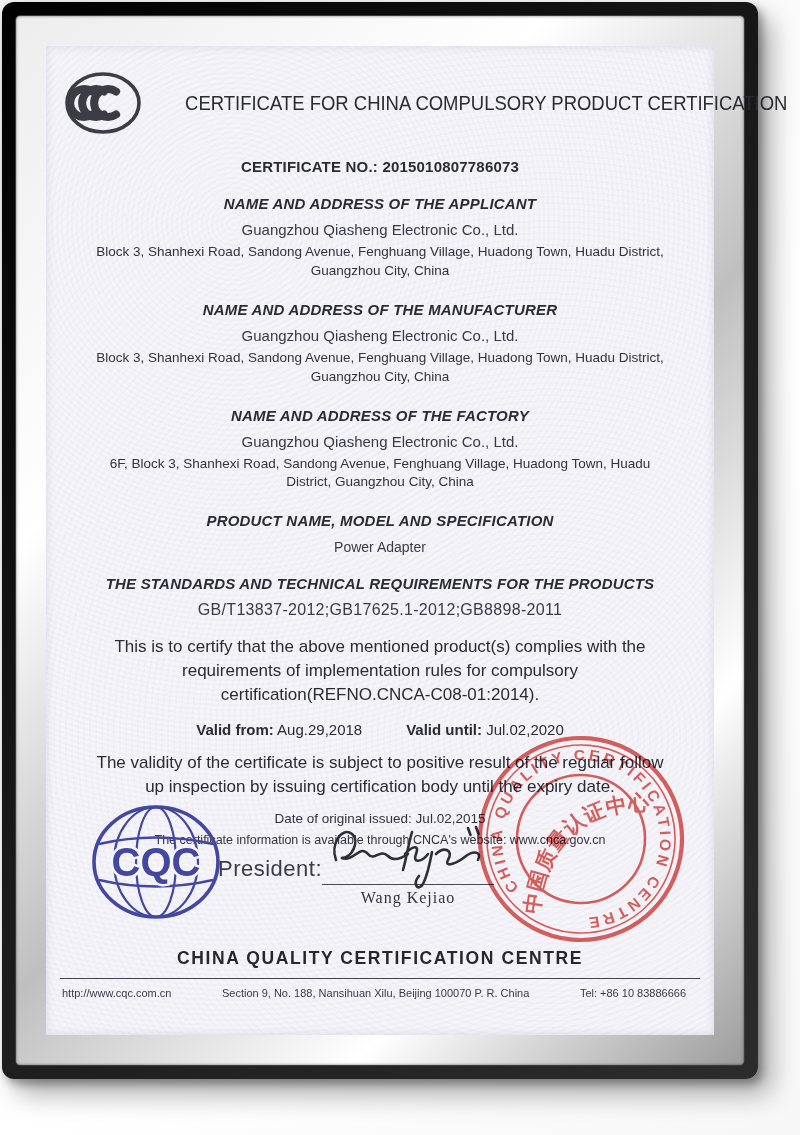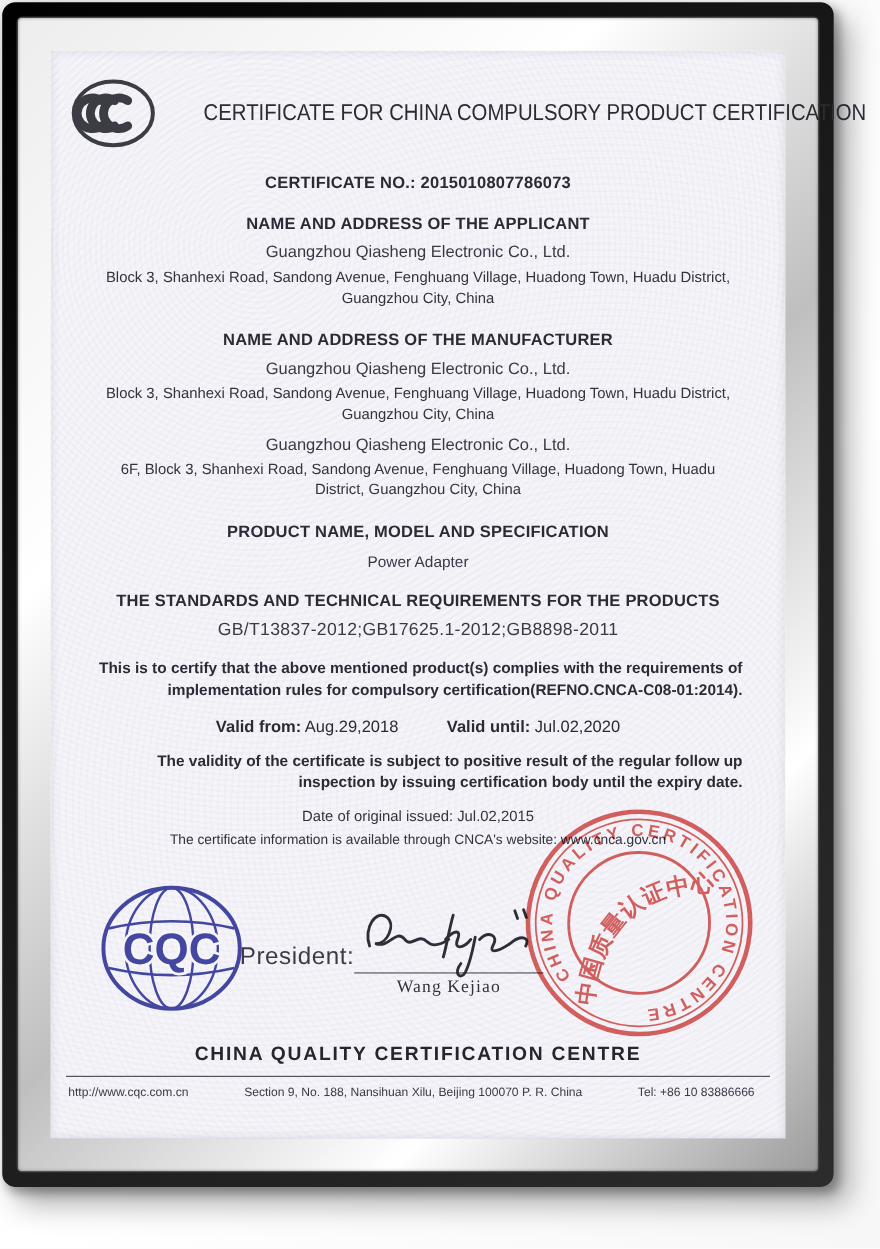--- a/index.html
+++ b/index.html
@@ -42,27 +42,27 @@
   
   .header { display:flex; align-items:center; padding:24px 8px 0 16px; }
   .ccc-logo { flex:0 0 82px; height:66px; }
   .title {
     flex:1; font-size:21px; color:#2b2b33; letter-spacing:0;
     transform:scaleX(0.88); transform-origin:center;
     white-space:nowrap;
   }
   .cert-no { margin-top:22px; font-size:15px; font-weight:bold; letter-spacing:0.2px; }
   
-  .sec-heading { margin-top:20px; font-size:15px; font-weight:bold; letter-spacing:0.2px; }
+  .sec-heading { margin-top:20px; font-size:15px; font-weight:bold; letter-spacing:0.2px;font-style:italic; }
   .sec-name { margin-top:9px; font-size:15px; color:#3a3a46; }
   .sec-addr { margin-top:5px; font-size:13.5px; line-height:1.4; max-width:585px; margin-left:auto; margin-right:auto; color:#33333e; }
   .product-name { margin-top:10px; font-size:14px; color:#3a3a46; }
   .product-note { margin-top:8px; font-size:13.5px; word-spacing:4px; color:#33333e; }
   .standards-value { margin-top:9px; font-size:16px; color:#3a3a46; letter-spacing:0.3px;text-align:center; }
-  .statement { margin-top:16px; font-size:14px; font-weight:bold; line-height:1.4; max-width:590px; margin-left:auto; margin-right:auto;text-align:right; }
+  .statement { margin-top:16px; font-size:17px; font-weight:normal; line-height:1.4; max-width:590px; margin-left:auto; margin-right:auto; }
   .valid-row { margin-top:14px; display:flex; justify-content:center; gap:44px; font-size:15px; }
   .valid-row b { font-weight:bold; }
   .issued { margin-top:13px; font-size:13.5px; color:#33333e; }
   .cnca { margin-top:7px; font-size:12.5px; color:#33333e; }
   
   .cqc-logo { position:absolute; left:44px; top:756px; width:132px; height:120px; }
   .president-row { position:absolute; left:172px; top:772px; width:340px; text-align:left; }
   .president-label { position:absolute; left:0; top:38px; font-size:22px; color:#3c3c48; letter-spacing:0.5px; }
   .sig-wrap { position:absolute; left:104px; top:0; width:178px; }
   .sig-svg { width:170px; height:72px; display:block; margin-left:4px; }
@@ -96,20 +96,21 @@
       <div class="cert-no">CERTIFICATE NO.: 2015010807786073</div>
 
       <div class="sec-heading">NAME AND ADDRESS OF THE APPLICANT</div>
       <div class="sec-name">Guangzhou Qiasheng Electronic Co., Ltd.</div>
       <div class="sec-addr">Block 3, Shanhexi Road, Sandong Avenue, Fenghuang Village, Huadong Town, Huadu District, Guangzhou City, China</div>
 
       <div class="sec-heading">NAME AND ADDRESS OF THE MANUFACTURER</div>
       <div class="sec-name">Guangzhou Qiasheng Electronic Co., Ltd.</div>
       <div class="sec-addr">Block 3, Shanhexi Road, Sandong Avenue, Fenghuang Village, Huadong Town, Huadu District, Guangzhou City, China</div>
 
+      <div class="sec-heading">NAME AND ADDRESS OF THE FACTORY</div>
       <div class="sec-name">Guangzhou Qiasheng Electronic Co., Ltd.</div>
       <div class="sec-addr">6F, Block 3, Shanhexi Road, Sandong Avenue, Fenghuang Village, Huadong Town, Huadu District, Guangzhou City, China</div>
 
       <div class="sec-heading">PRODUCT NAME, MODEL AND SPECIFICATION</div>
       <div class="product-name">Power Adapter</div>
 
       <div class="sec-heading">THE STANDARDS AND TECHNICAL REQUIREMENTS FOR THE PRODUCTS</div>
       <div class="standards-value">GB/T13837-2012;GB17625.1-2012;GB8898-2011</div>
 
       <div class="statement">This is to certify that the above mentioned product(s) complies with the requirements of implementation rules for compulsory certification(REFNO.CNCA-C08-01:2014).</div>

